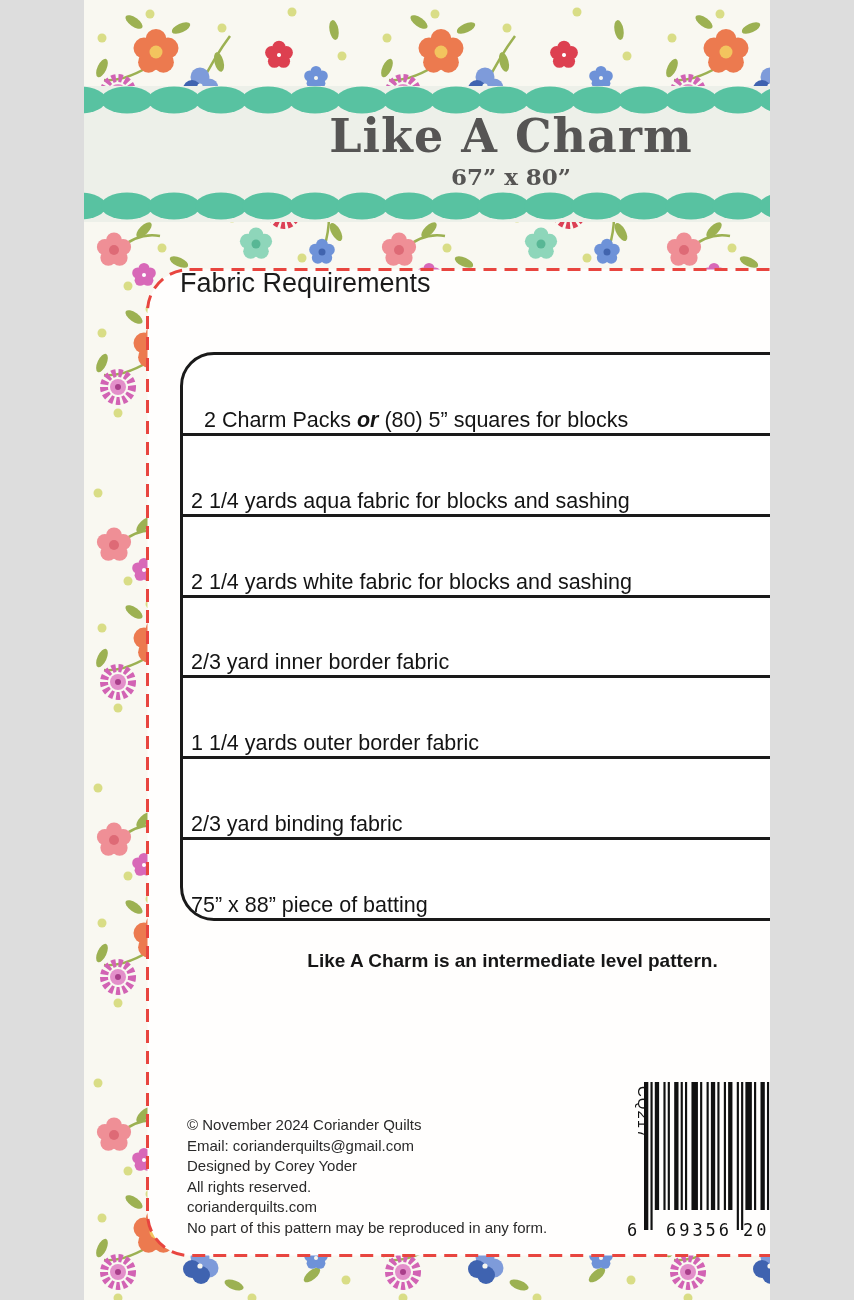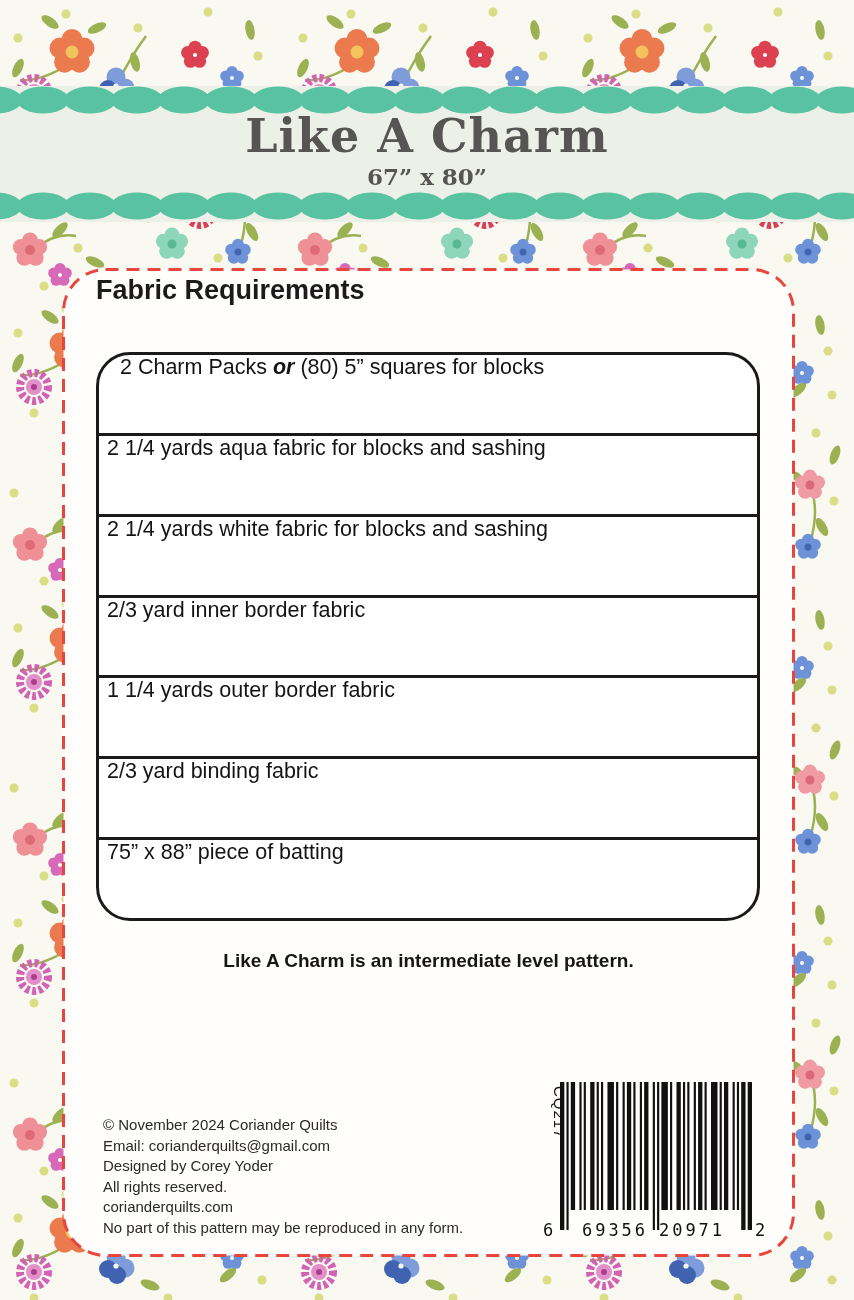--- a/index.html
+++ b/index.html
@@ -1,18 +1,18 @@
 <!DOCTYPE html>
 <html><head>
 <meta charset="utf-8">
 <style>
   * { margin:0; padding:0; box-sizing:border-box; }
   body { background:#ddd; font-family:"Liberation Sans", sans-serif; }
   .page{
-    position:relative; width:854px; height:1300px; margin:0 auto;
+    position:relative; width:686px; height:1300px; margin:0 auto;
     background:#ffffff; overflow:hidden;
   }
   #floral-bg{ position:absolute; left:0; top:0; z-index:0; }
 
   
   .band{
     position:absolute; left:0; top:86px; width:854px; height:136px;
     background:#edf0e9; z-index:2;
   }
   .scallops{ position:absolute; left:0; width:854px; height:28px; }
@@ -28,30 +28,30 @@
     font-family:"DejaVu Serif", serif; font-weight:700;
     font-size:23px; line-height:26px; color:#565554;
   }
 
   
   .panel{
     position:absolute; left:62px; top:268px; width:733px; height:989px; z-index:3;
   }
   .panel-border{ position:absolute; left:0; top:0; }
   .section-title{
-    position:absolute; left:34px; top:7px;
-    font-size:27px; font-weight:700; color:#1b1b1b;
+    position:absolute; left:34px; top:0;
+    font-size:27px; font-weight:400; color:#1b1b1b;
   }
   .req-table{
     position:absolute; left:34px; top:84px; width:664px; height:569px;
     border:3px solid #1a1a1a; border-radius:34px; overflow:hidden;
     display:flex; flex-direction:column; background:#fff;
   }
   .req-row{
-    flex:1; display:flex; align-items:flex-start; padding-left:21px;
+    flex:1; display:flex; align-items:flex-end; padding-left:21px;
     font-size:21.5px; color:#141414;
   }
   .req-row + .req-row{ border-top:3px solid #1a1a1a;padding-left:8px; }
   .req-row .em{ font-weight:700; font-style:italic; }
   .level-note{
     position:absolute; left:0; top:672px; width:100%; text-align:center;
     font-size:19px; line-height:26px; font-weight:700; color:#161616;margin-top:8px;
   }
   .fabrics-box{
     position:absolute; left:49px; top:714px; width:632px; height:84px;

